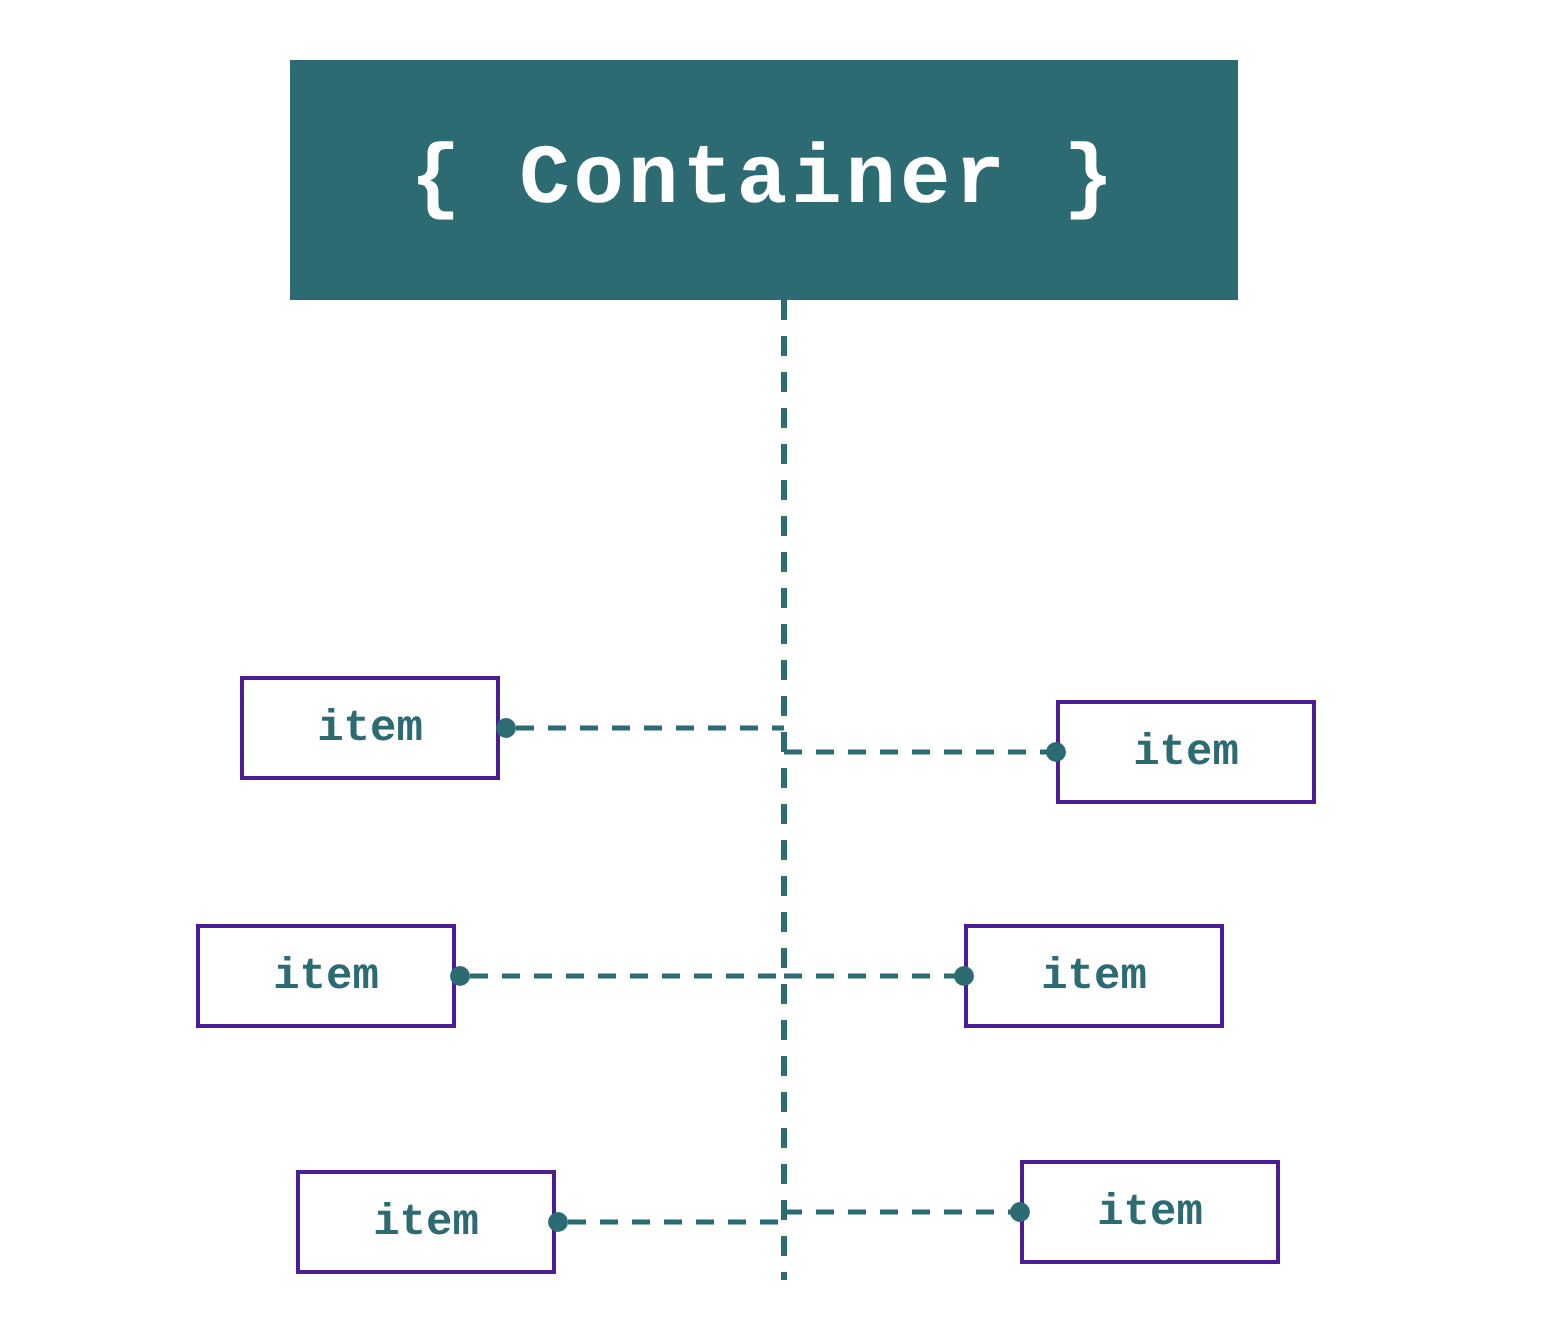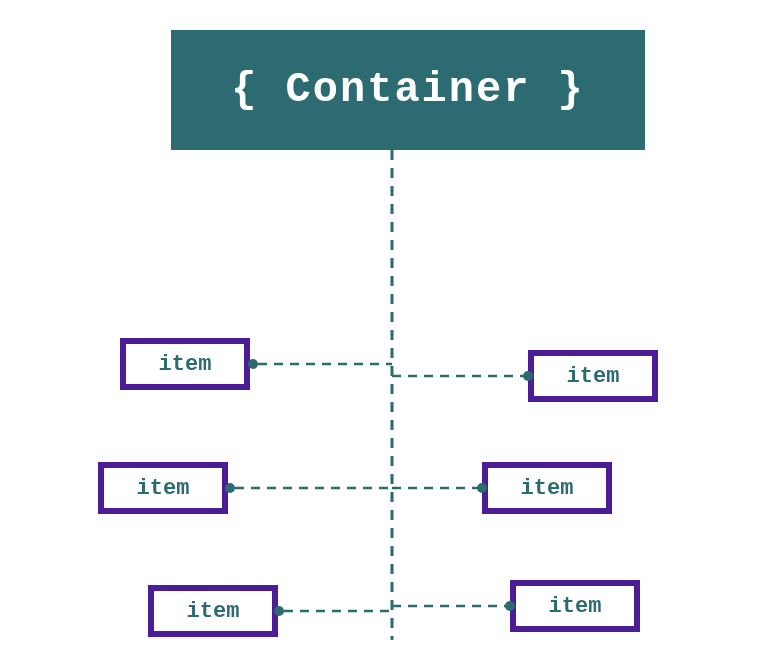--- a/index.html
+++ b/index.html
@@ -13,42 +13,42 @@
       height: 672px;
       background: #ffffff;
       font-family: 'Courier New', Courier, monospace;
       overflow: hidden;
       position: relative;
     }
 
     .container-box {
       position: absolute;
       top: 30px;
-      left: 171px;
+      left: 145px;
       width: 474px;
       height: 120px;
       background-color: #2d6b73;
       display: flex;
       align-items: center;
       justify-content: center;
     }
 
     .container-label {
       color: #ffffff;
       font-size: 42px;
       font-weight: bold;
       letter-spacing: 2px;
     }
 
     
     .item-box {
       position: absolute;
       width: 130px;
       height: 52px;
-      border: 6px solid #4c1d95;
+      border: 2px solid #4c1d95;
       background: #ffffff;
       display: flex;
       align-items: center;
       justify-content: center;
     }
 
     .item-label {
       color: #2d6b73;
       font-size: 22px;
       font-weight: bold;

